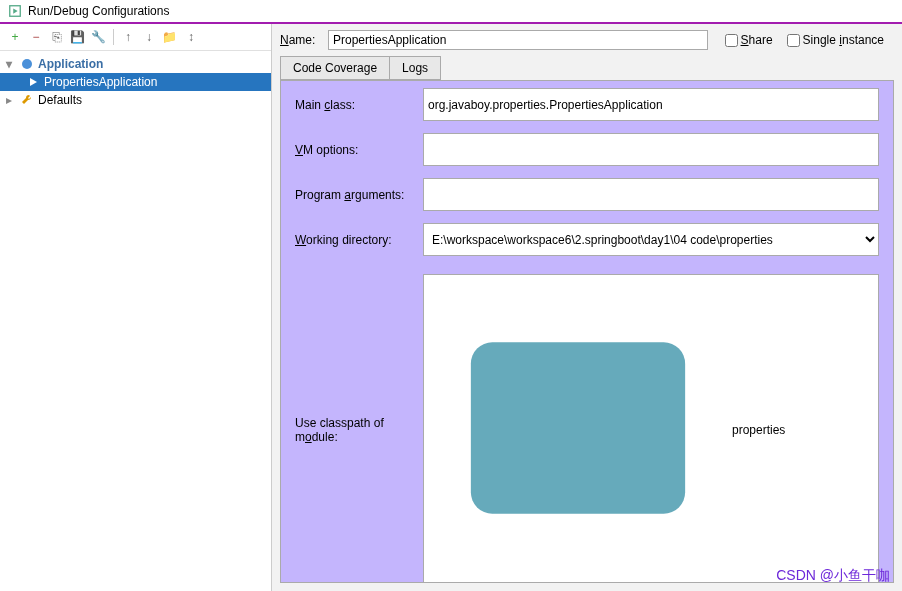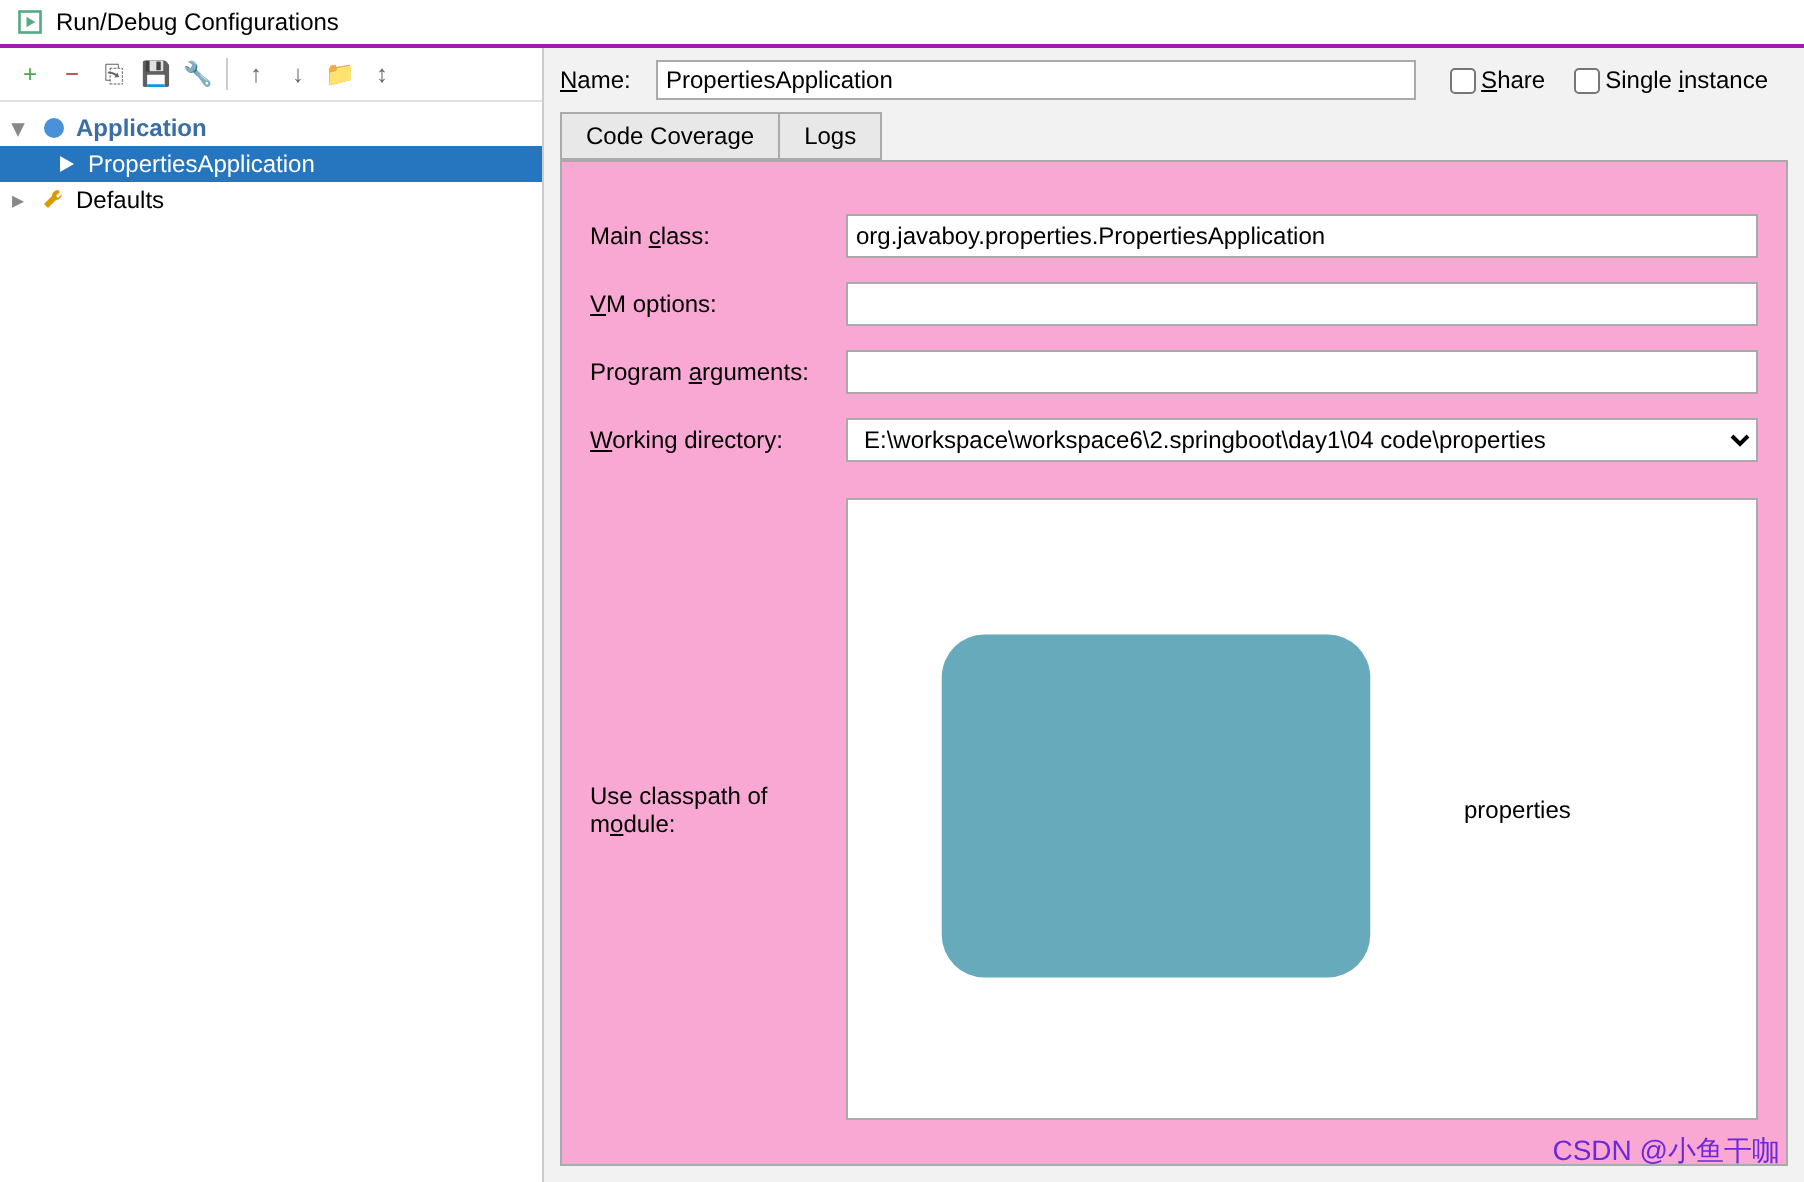--- a/index.html
+++ b/index.html
@@ -20,24 +20,24 @@
     .tree-child { padding-left: 26px; }
     .right-panel { flex: 1; display: flex; flex-direction: column; background: #f2f2f2; }
     .name-row { display: flex; align-items: center; padding: 6px 8px; gap: 8px; }
     .name-row label { min-width: 40px; }
     .name-row input[type=text] { flex: 0 0 380px; padding: 2px 4px; border: 1px solid #aaa; background: #fff; }
     .checkbox-group { display: flex; align-items: center; gap: 4px; margin-left: auto; }
     .checkbox-group label { margin-right: 10px; display: flex; align-items: center; gap: 3px; }
     .tabs { display: flex; padding: 0 8px; }
     .tab { padding: 4px 12px; border: 1px solid #aaa; background: #e8e8e8; cursor: pointer; margin-right: -1px; position: relative; }
     .tab.active { background: #fff; border-bottom: 1px solid #fff; z-index: 2; }
-    .tab-content { background: #f9a8d4; border: 1px solid #aaa; margin: 0 8px 8px 8px; flex: 1; padding: 26px 14px; overflow-y: auto; position: relative; }
+    .tab-content { background: #c4b5fd; border: 1px solid #aaa; margin: 0 8px 8px 8px; flex: 1; padding: 7px 14px; overflow-y: auto; position: relative; }
     .form-row { display: flex; align-items: center; margin-bottom: 12px; gap: 8px; }
     .form-row .flabel { width: 120px; }
-    .form-row input[type=text], .form-row select { flex: 1; padding: 2px 4px; border: 1px solid #aaa; background: #fff; height: 22px; }
+    .form-row input[type=text], .form-row select { flex: 1; padding: 2px 4px; border: 1px solid #aaa; background: #fff; height: 33px; }
     .form-row .module-box { flex: 1; border: 1px solid #aaa; background: #fff; padding: 3px 4px; display: flex; align-items: center; gap: 4px; }
     .highlight-red { border: 3px solid #d00 !important; }
     .watermark { position: absolute; bottom: 6px; right: 12px; color: #6d28d9; font-size: 14px; pointer-events: none; }
     .underline-letter { text-decoration: underline; }
     svg { width: 100%; height: 100%; }
   </style>
 </head>
 <body>
 
 <div class="title-bar">

